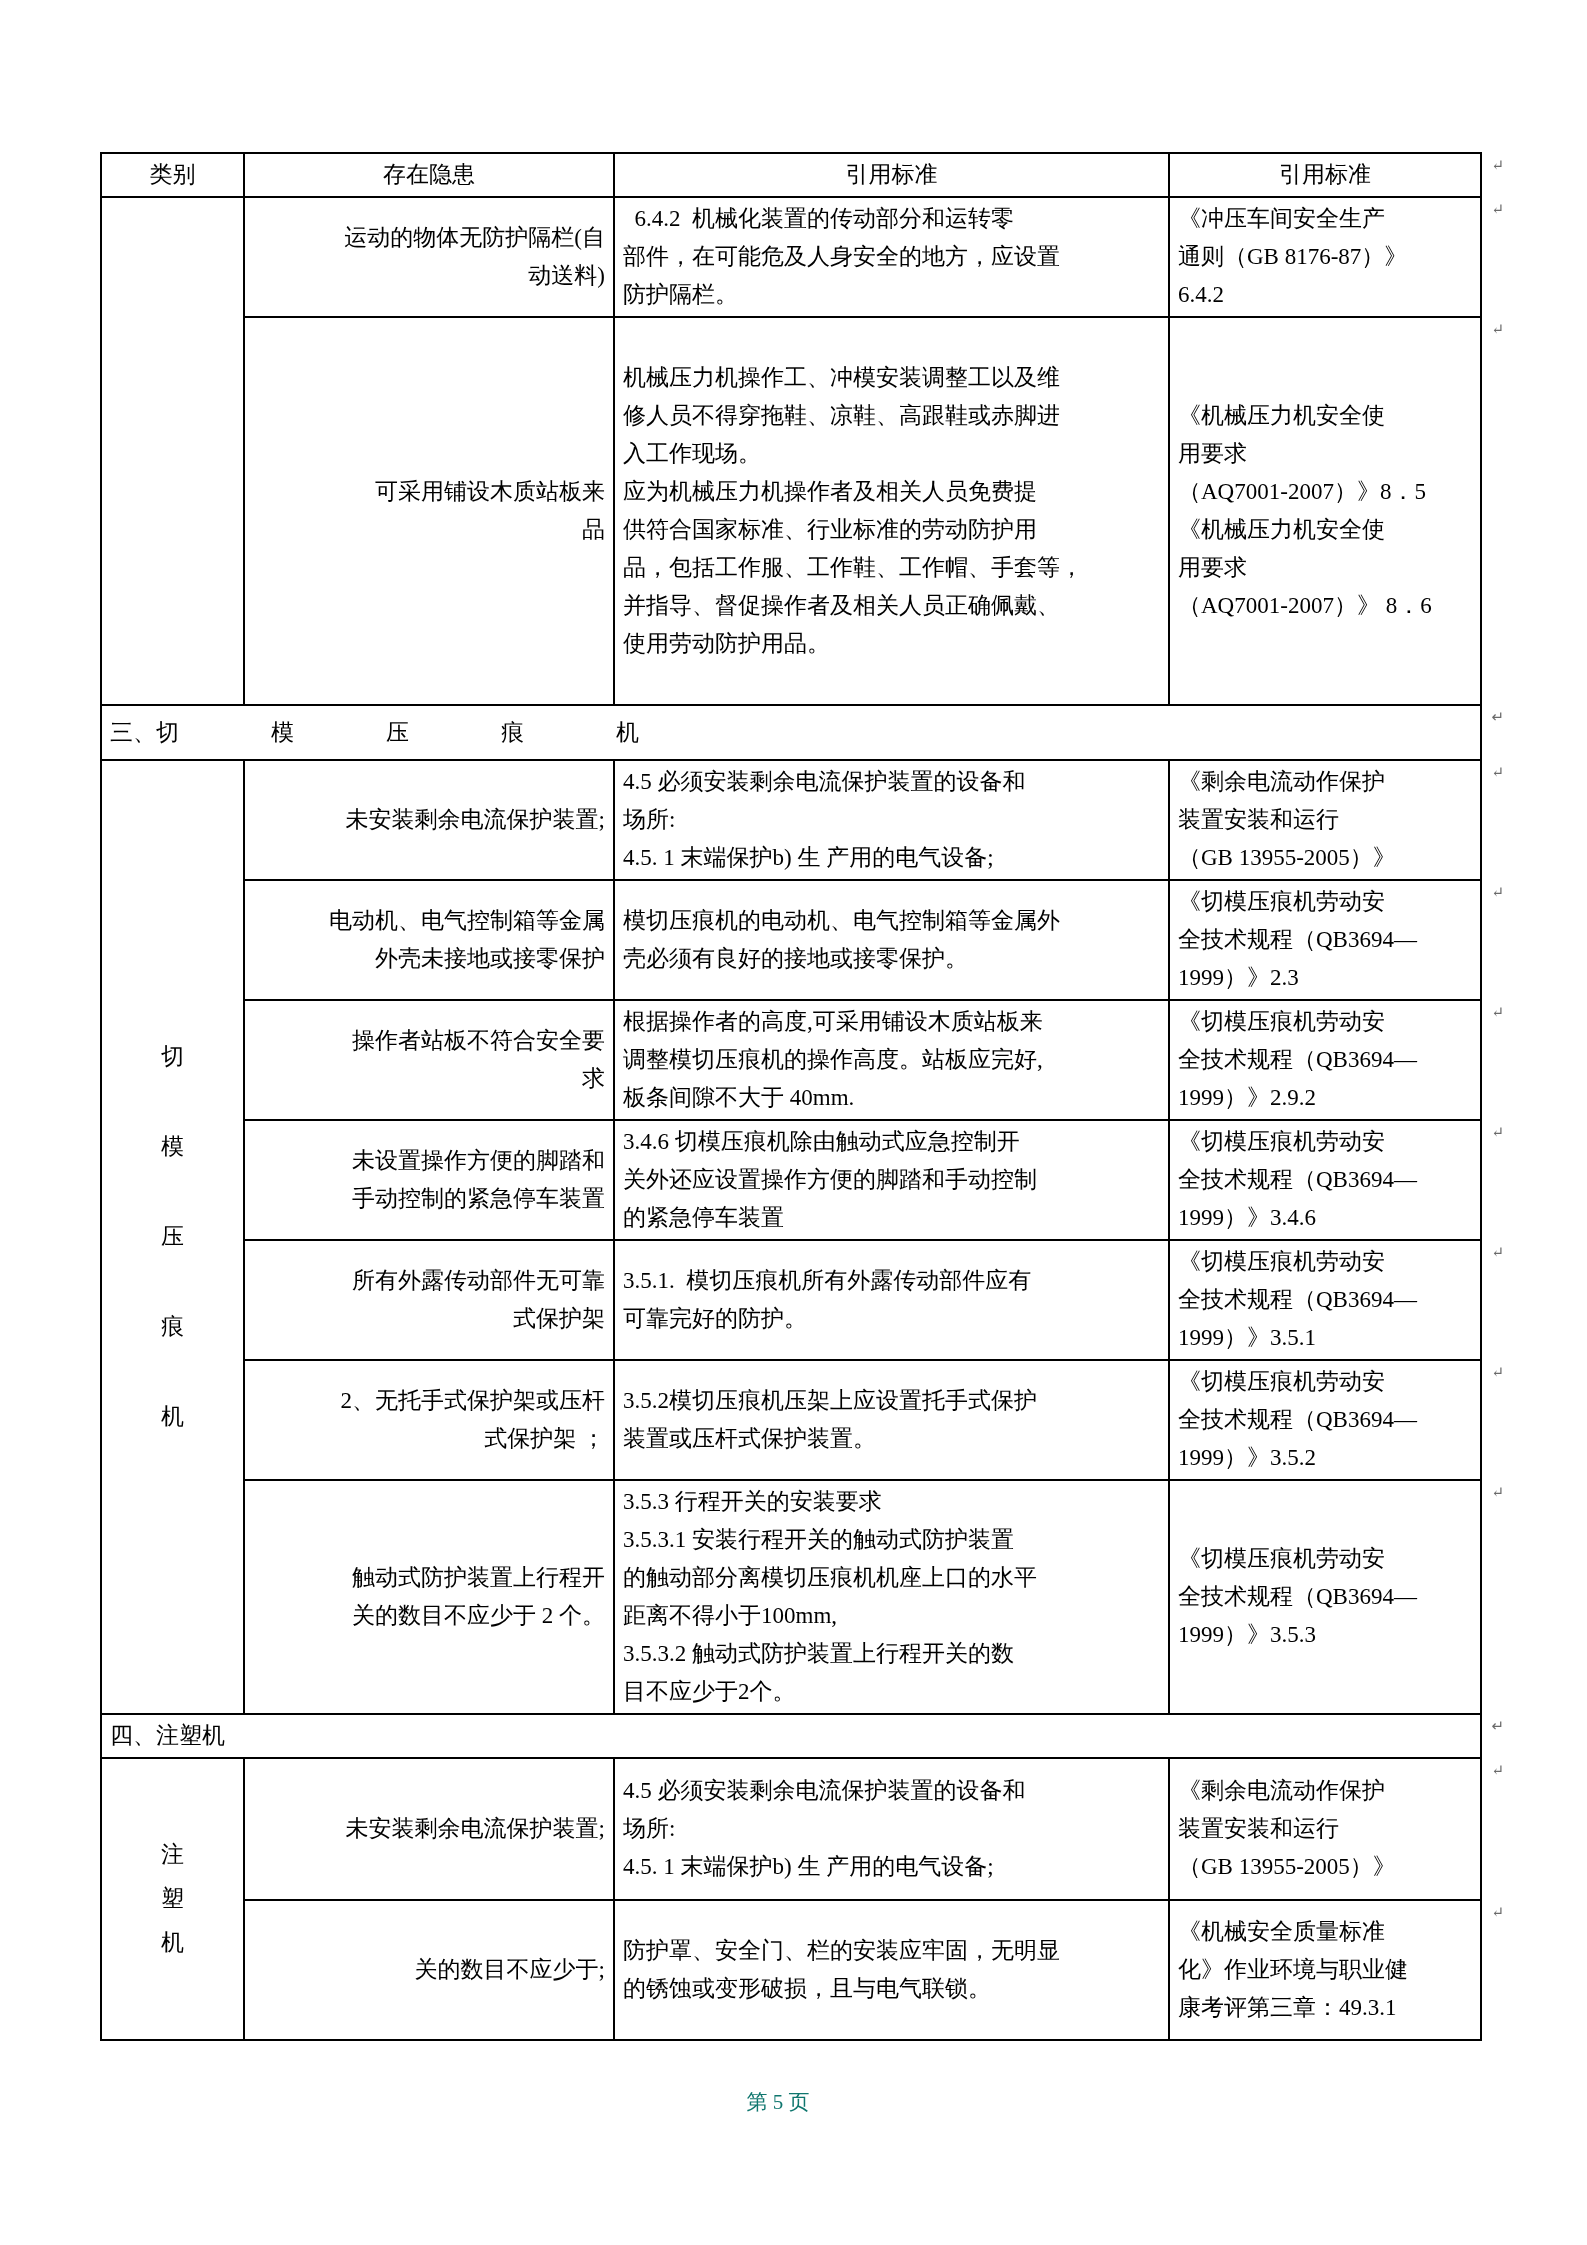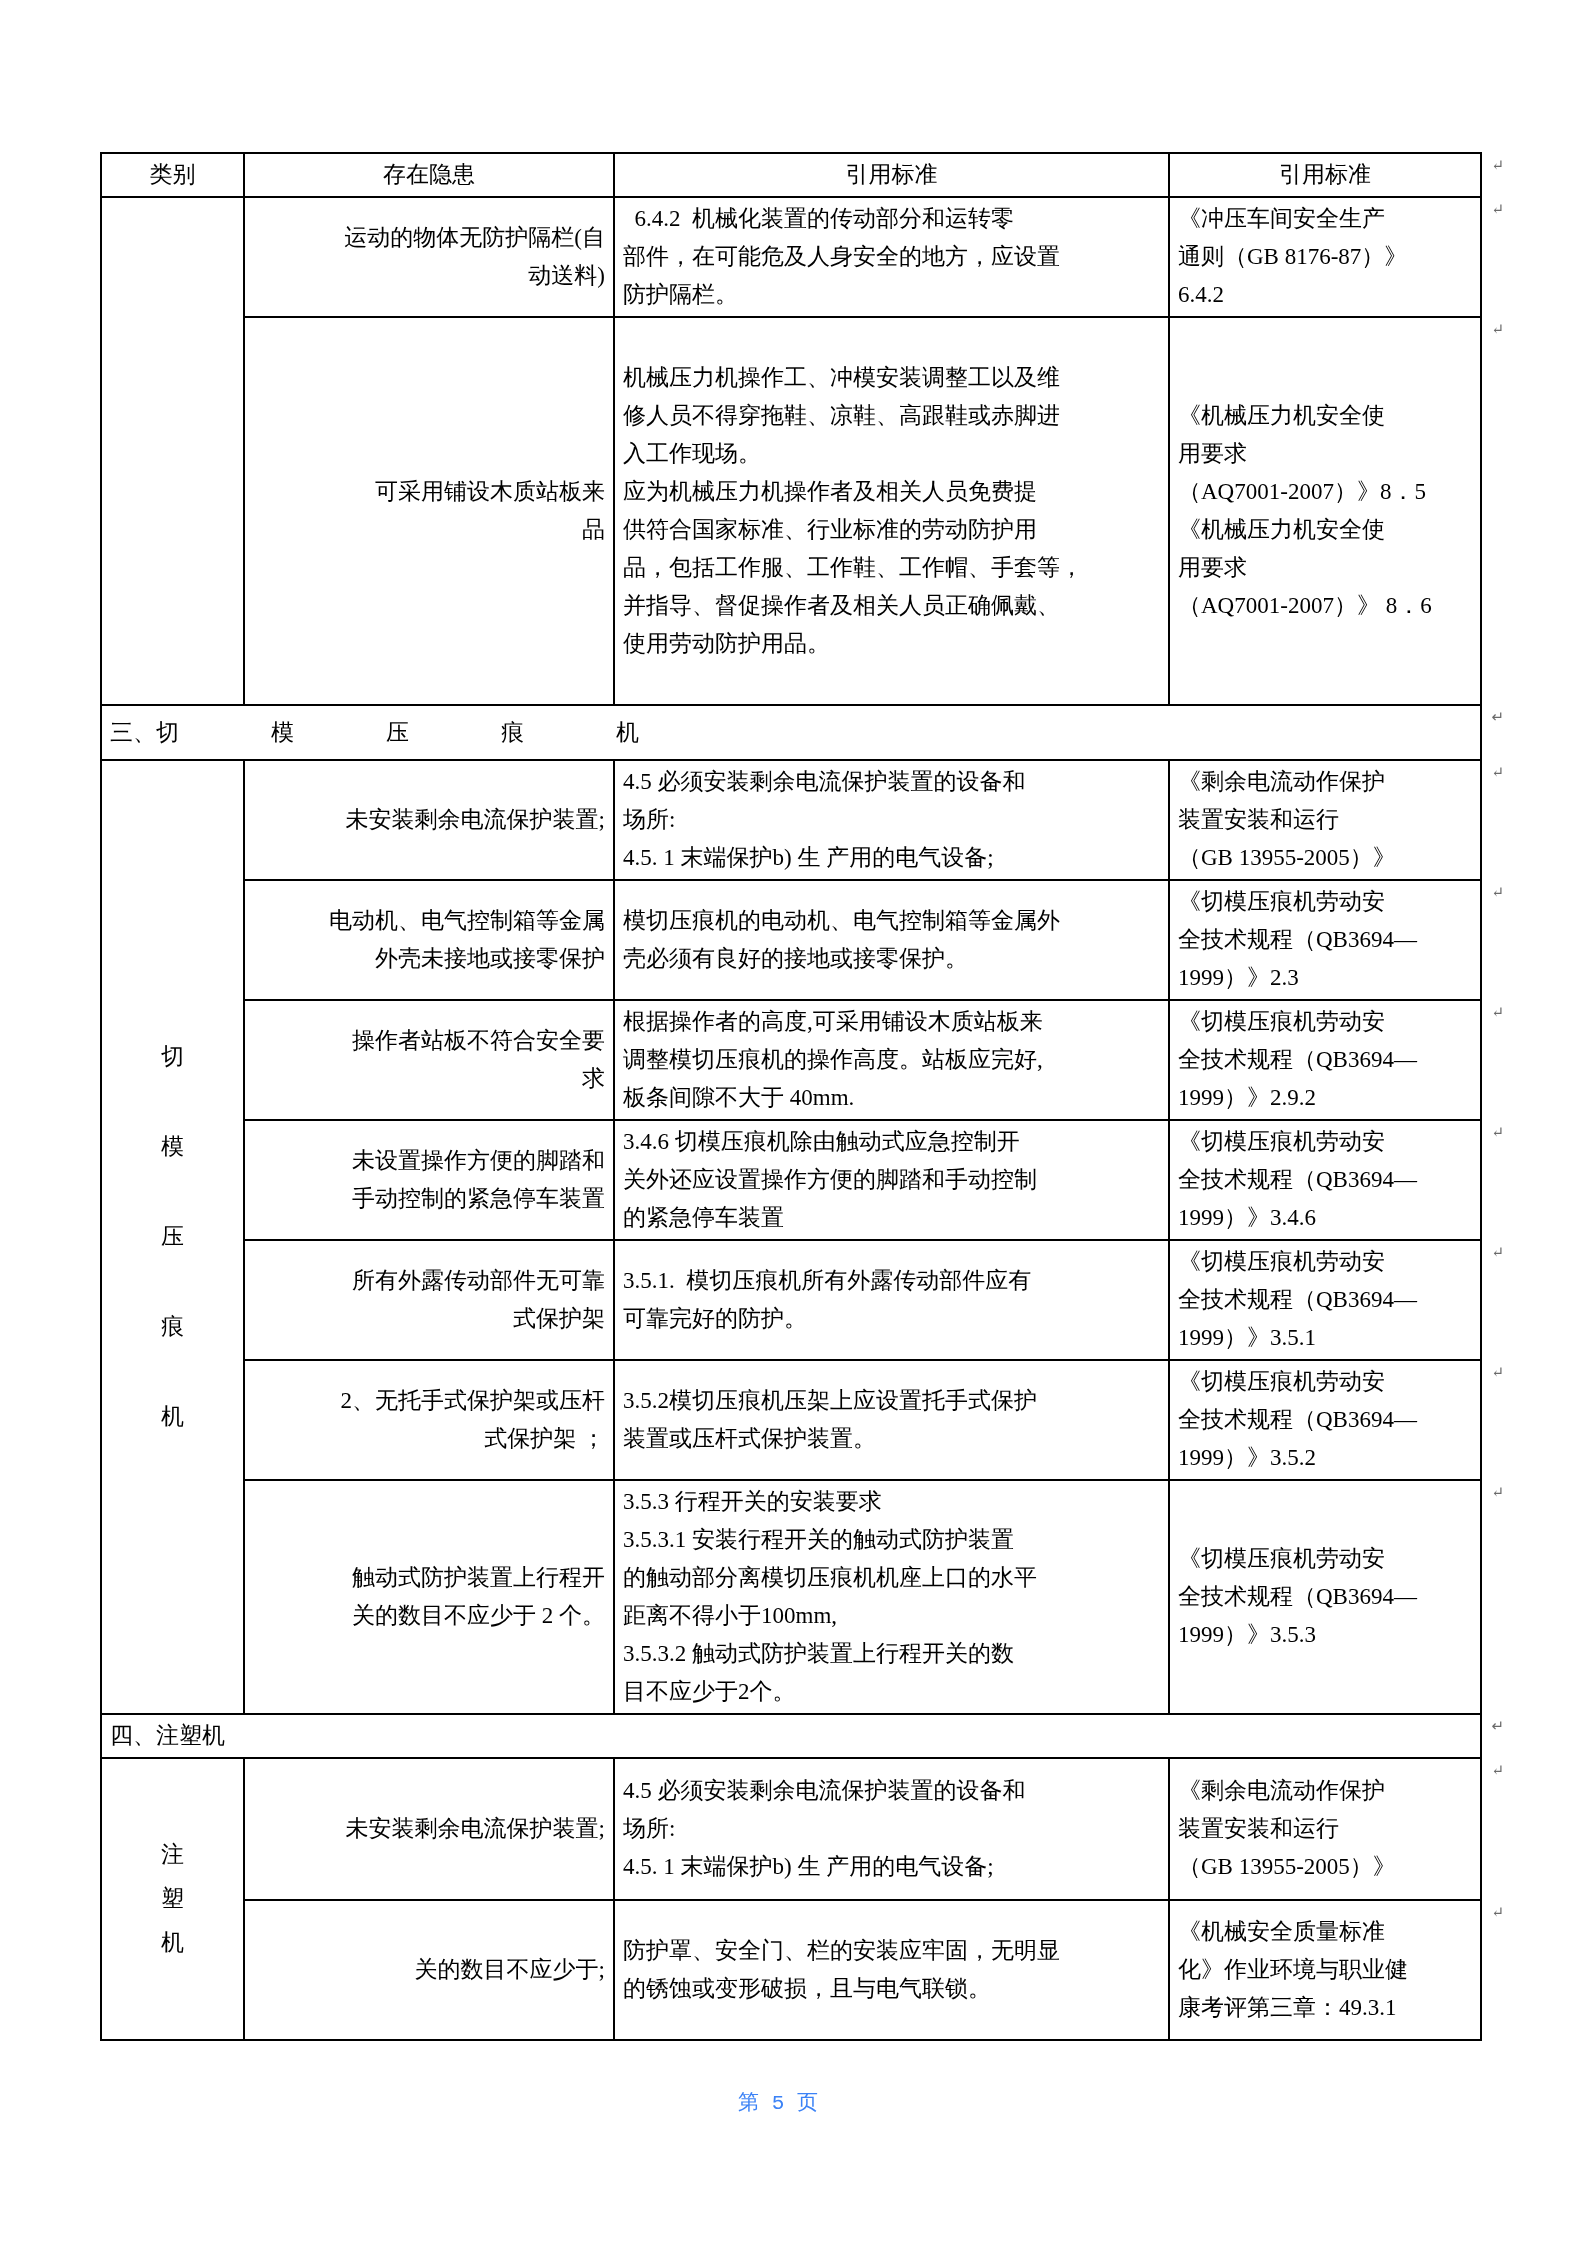--- a/index.html
+++ b/index.html
@@ -30,21 +30,21 @@
   .section-title{ text-align:left;font-family:Liberation Serif, serif; }
   .cat-spread{ line-height:90px; }
   .cat-tight{ line-height:44px; }
   .mark{
     position:absolute; right:-24px; top:4px;
     font-size:15px; color:#6a6a6a; line-height:15px;
     white-space:nowrap;
   }
   .footer{
     position:absolute; left:88px; top:2088px; width:1380px;
-    text-align:center; font-size:21px; color:#3b82f6;font-family:Liberation Mono, monospace;
+    text-align:center; font-size:21px; color:#0f766e;
   }
 </style>
 </head>
 <body>
 
 <table class="doc-table">
   <colgroup>
     <col style="width:143px">
     <col style="width:370px">
     <col style="width:555px">

